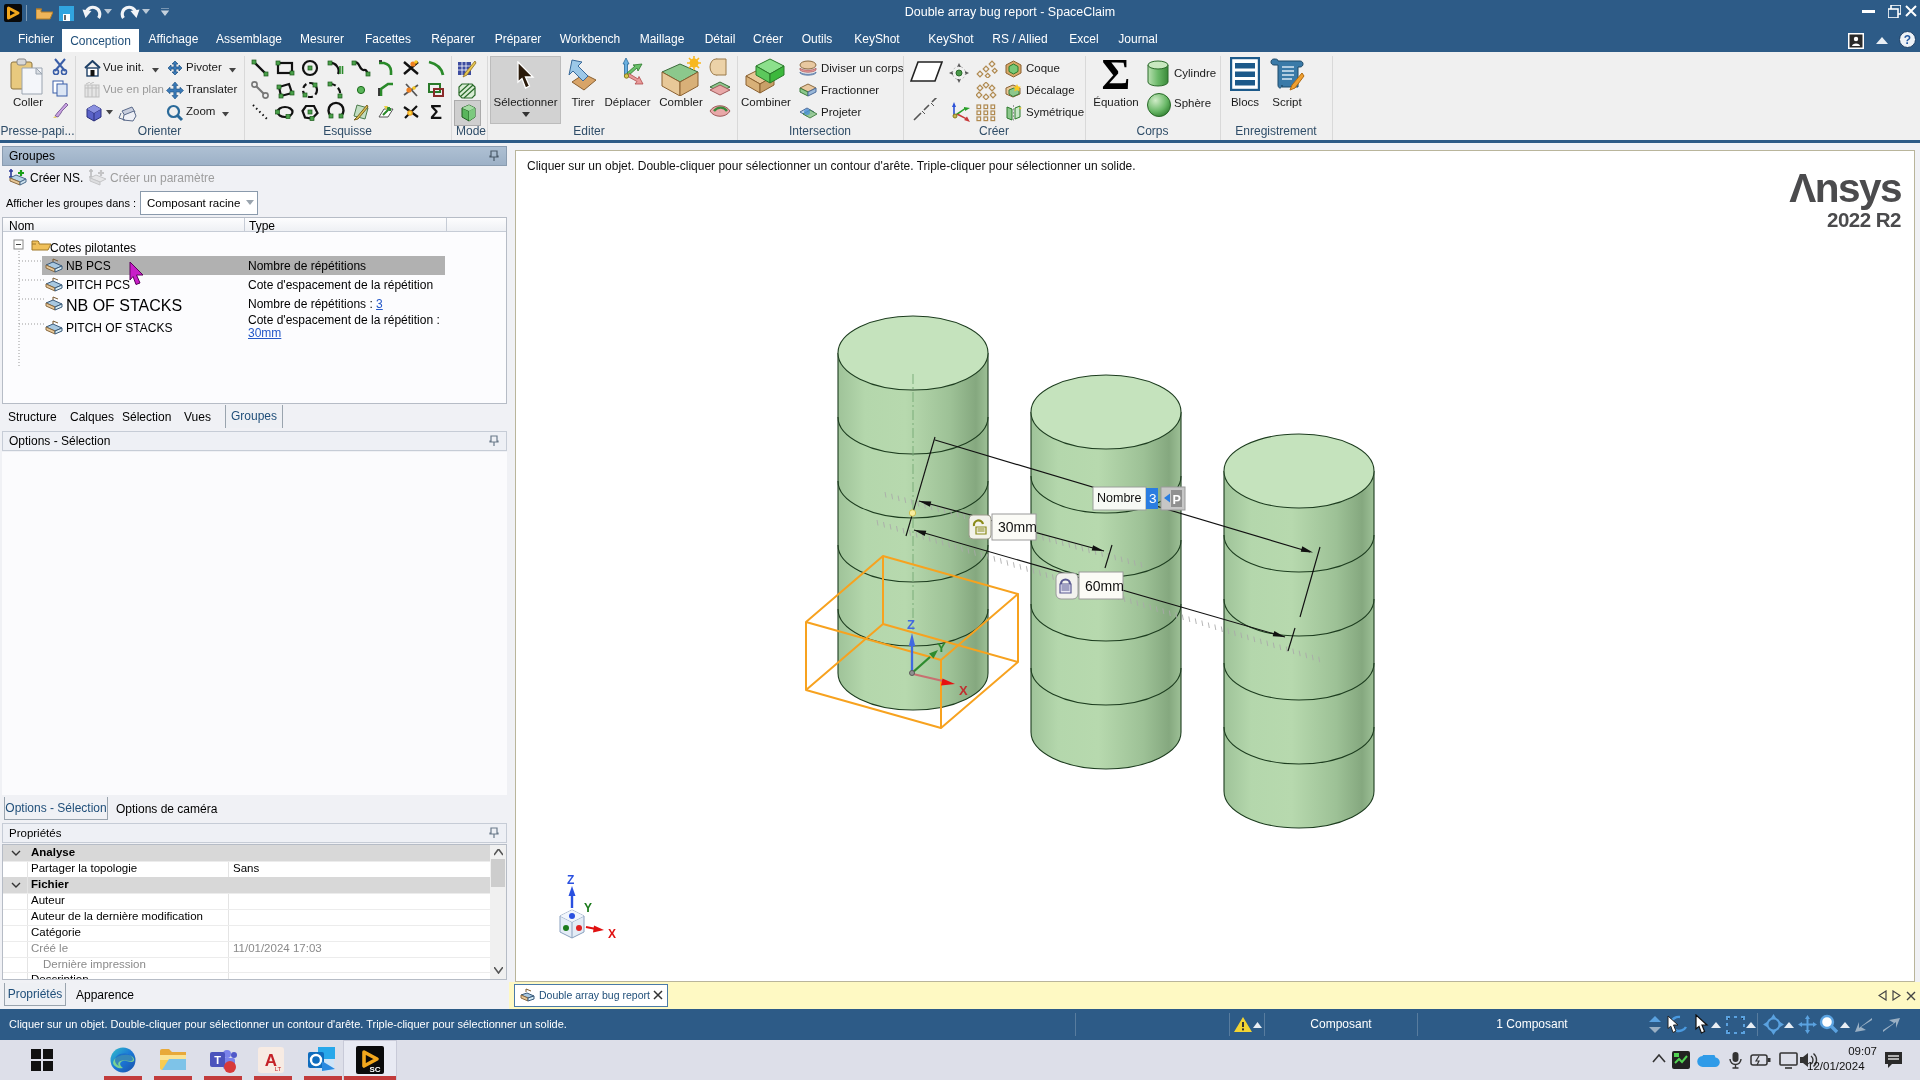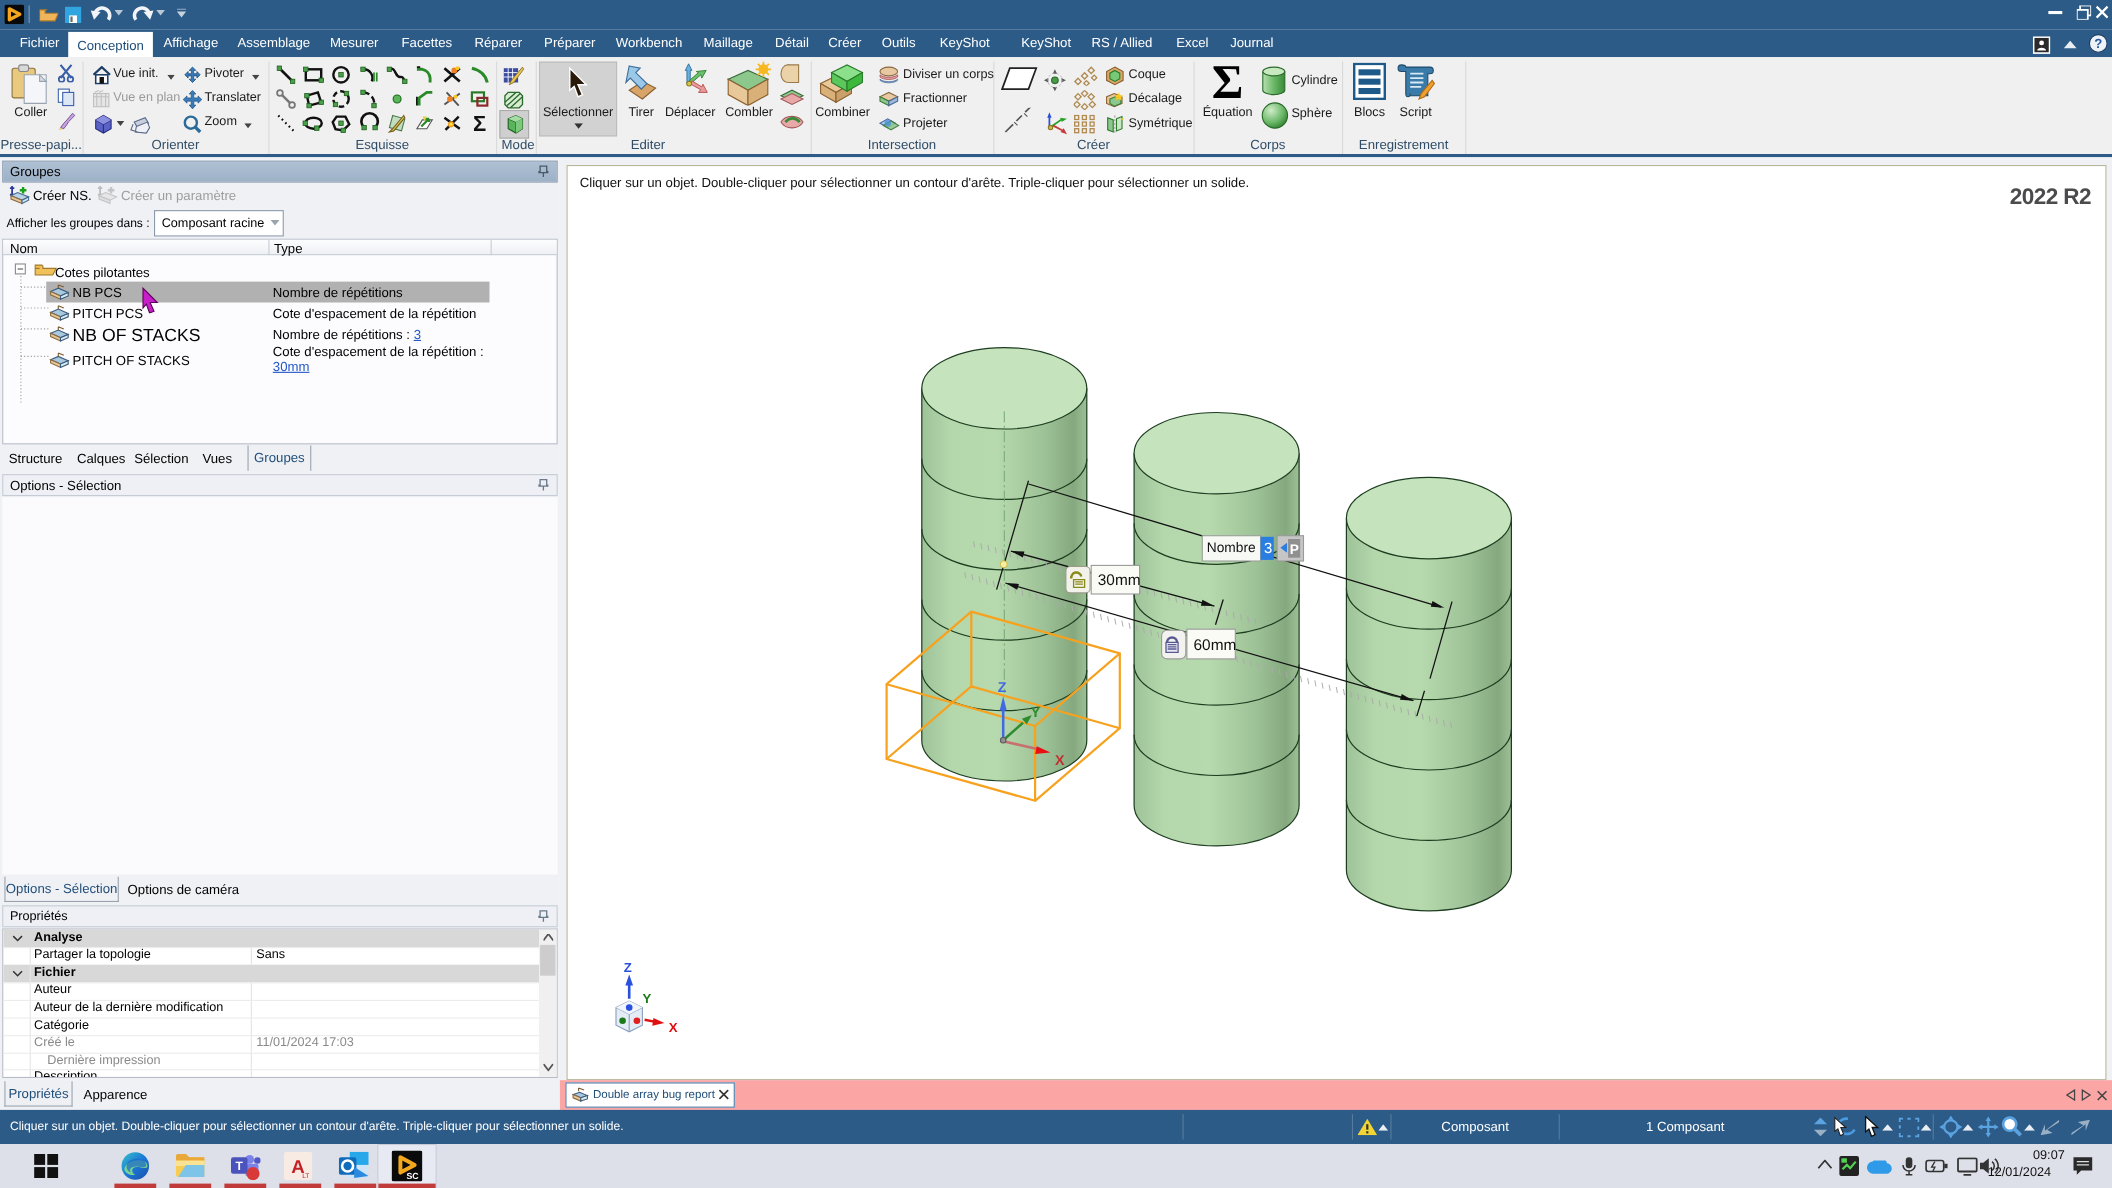--- a/index.html
+++ b/index.html
@@ -13,21 +13,21 @@
     --dockbg:#f0f1f5;
   }
   #titlebar { left:0; top:0; width:1920px; height:27px; background:var(--blue); }
   #menurow { left:0; top:27px; width:1920px; height:25px; background:var(--blue); }
   #ribbon { left:0; top:52px; width:1920px; height:88px; background:var(--ribbonbg); }
   #ribbonline { left:0; top:140px; width:1920px; height:3px; background:var(--blue); }
   #dock { left:0; top:143px; width:509px; height:866px; background:var(--dockbg); }
   #viewzone { left:509px; top:143px; width:1411px; height:866px; background:var(--dockbg); }
   #vframe { position:absolute; left:6px; top:7px; width:1400px; height:832px;
      background:#fff; border:1px solid #b9b59b; }
-  #tabstrip { position:absolute; left:0px; top:839px; width:1411px; height:27px; background:#fca5a5; }
+  #tabstrip { position:absolute; left:0px; top:839px; width:1411px; height:27px; background:#fef9c3; }
   #statusbar { left:0; top:1009px; width:1920px; height:31px; background:var(--blue); }
   #taskbar { left:0; top:1040px; width:1920px; height:40px; background:#dddfe9; }
   .mtab { position:absolute; top:0; height:25px; line-height:24px; color:#fff;
      font-size:12px; text-align:center; }
   .wt { color:#fff; }
   .glabel { position:absolute; bottom:2px; width:100%; text-align:center;
      font-size:12px; color:#2f4d68; }
   .rsep { position:absolute; top:4px; height:84px; width:1px; background:#d9d9d9; }
   .rlab { position:absolute; font-size:11.5px; color:#1a1a1a; }
   svg text { font-family:"Liberation Sans", sans-serif; }
@@ -65,20 +65,21 @@
       <path d="M16.5 13 A6.8 6.8 0 1 0 4.2 8.2" fill="none" stroke="#f2f4f7" stroke-width="3.2"></path>
       <path d="M0.5 4.5 L9.5 6 L3.5 13 Z" fill="#f2f4f7"></path>
       </g>
     </svg>
     <svg class="abs" style="left:142px;top:9px" width="8" height="6">
         <path d="M0 0 L8 0 L4 5 Z" fill="#b9c8d6"></path>
       </svg>
     <svg class="abs" style="left:160px;top:8px" width="10" height="9">
       <path d="M1 0 L9 0 M2 3 L8 3 L5 7 Z" stroke="#c6d2de" stroke-width="1.2" fill="#c6d2de"></path>
     </svg>
+    <div class="abs wt" style="left:100px;top:5px;width:1820px;text-align:center;font-size:12.5px">Double array bug report - SpaceClaim</div>
 
     <svg class="abs" style="left:1862px;top:10px" width="13" height="3">
         <rect width="13" height="3" fill="#fff"></rect>
       </svg>
     <svg class="abs" style="left:1888px;top:5px" width="13" height="13">
       <rect x="3" y="0" width="10" height="9" fill="none" stroke="#fff" stroke-width="1.6"></rect>
       <rect x="0" y="4" width="10" height="9" fill="var(--blue)" stroke="#fff" stroke-width="1.6"></rect>
     </svg>
     <svg class="abs" style="left:1905px;top:5px" width="12" height="12">
       <path d="M1 1 L11 11 M11 1 L1 11" stroke="#fff" stroke-width="2"></path>
@@ -827,20 +828,21 @@
           <path d="M586 927 L596 929" stroke="#e01010" stroke-width="2.2"></path>
           <path d="M604 930 L594 925.5 L593 932.5 Z" fill="#e01010"></path>
           <text x="608" y="938" fill="#e01010" font-size="12" font-weight="bold">X</text>
         </g>
       </g>
     </svg>
 
     <div class="abs" style="left:18px;top:16px;font-size:12px;color:#111">Cliquer sur un objet. Double-cliquer pour sélectionner un contour d'arête. Triple-cliquer pour sélectionner un solide.</div>
 
     <div class="abs" style="left:1091px;top:25px;width:301px;text-align:right;color:#4b4b4d">
+      <div style="font-size:40.5px;font-weight:bold;letter-spacing:-1.5px;line-height:41px">Λnsys</div>
       <div style="font-size:20.5px;font-weight:bold;line-height:21px;letter-spacing:-0.5px">2022 R2</div>
     </div>
     <div id="tabstrip">
       <div class="abs" style="left:5px;top:2px;width:154px;height:23px;background:#fff;border:1px solid #4a7aa8"></div>
       <svg class="abs" style="left:10px;top:6px" width="17" height="15">
         <path d="M2 7 L9 10 L15 8 L8 5 Z" fill="#a8c8e0" stroke="#3a5a7a"></path>
         <path d="M2 7 L2 10 L9 13 L9 10 Z" fill="#e8c898" stroke="#8a6a40"></path>
         <path d="M9 13 L15 11 L15 8 L9 10 Z" fill="#d8ecf4" stroke="#3a5a7a"></path>
         <path d="M7 1 L12 3 M7 1 L7 4" stroke="#7a5a30" stroke-width="1"></path>
       </svg>

